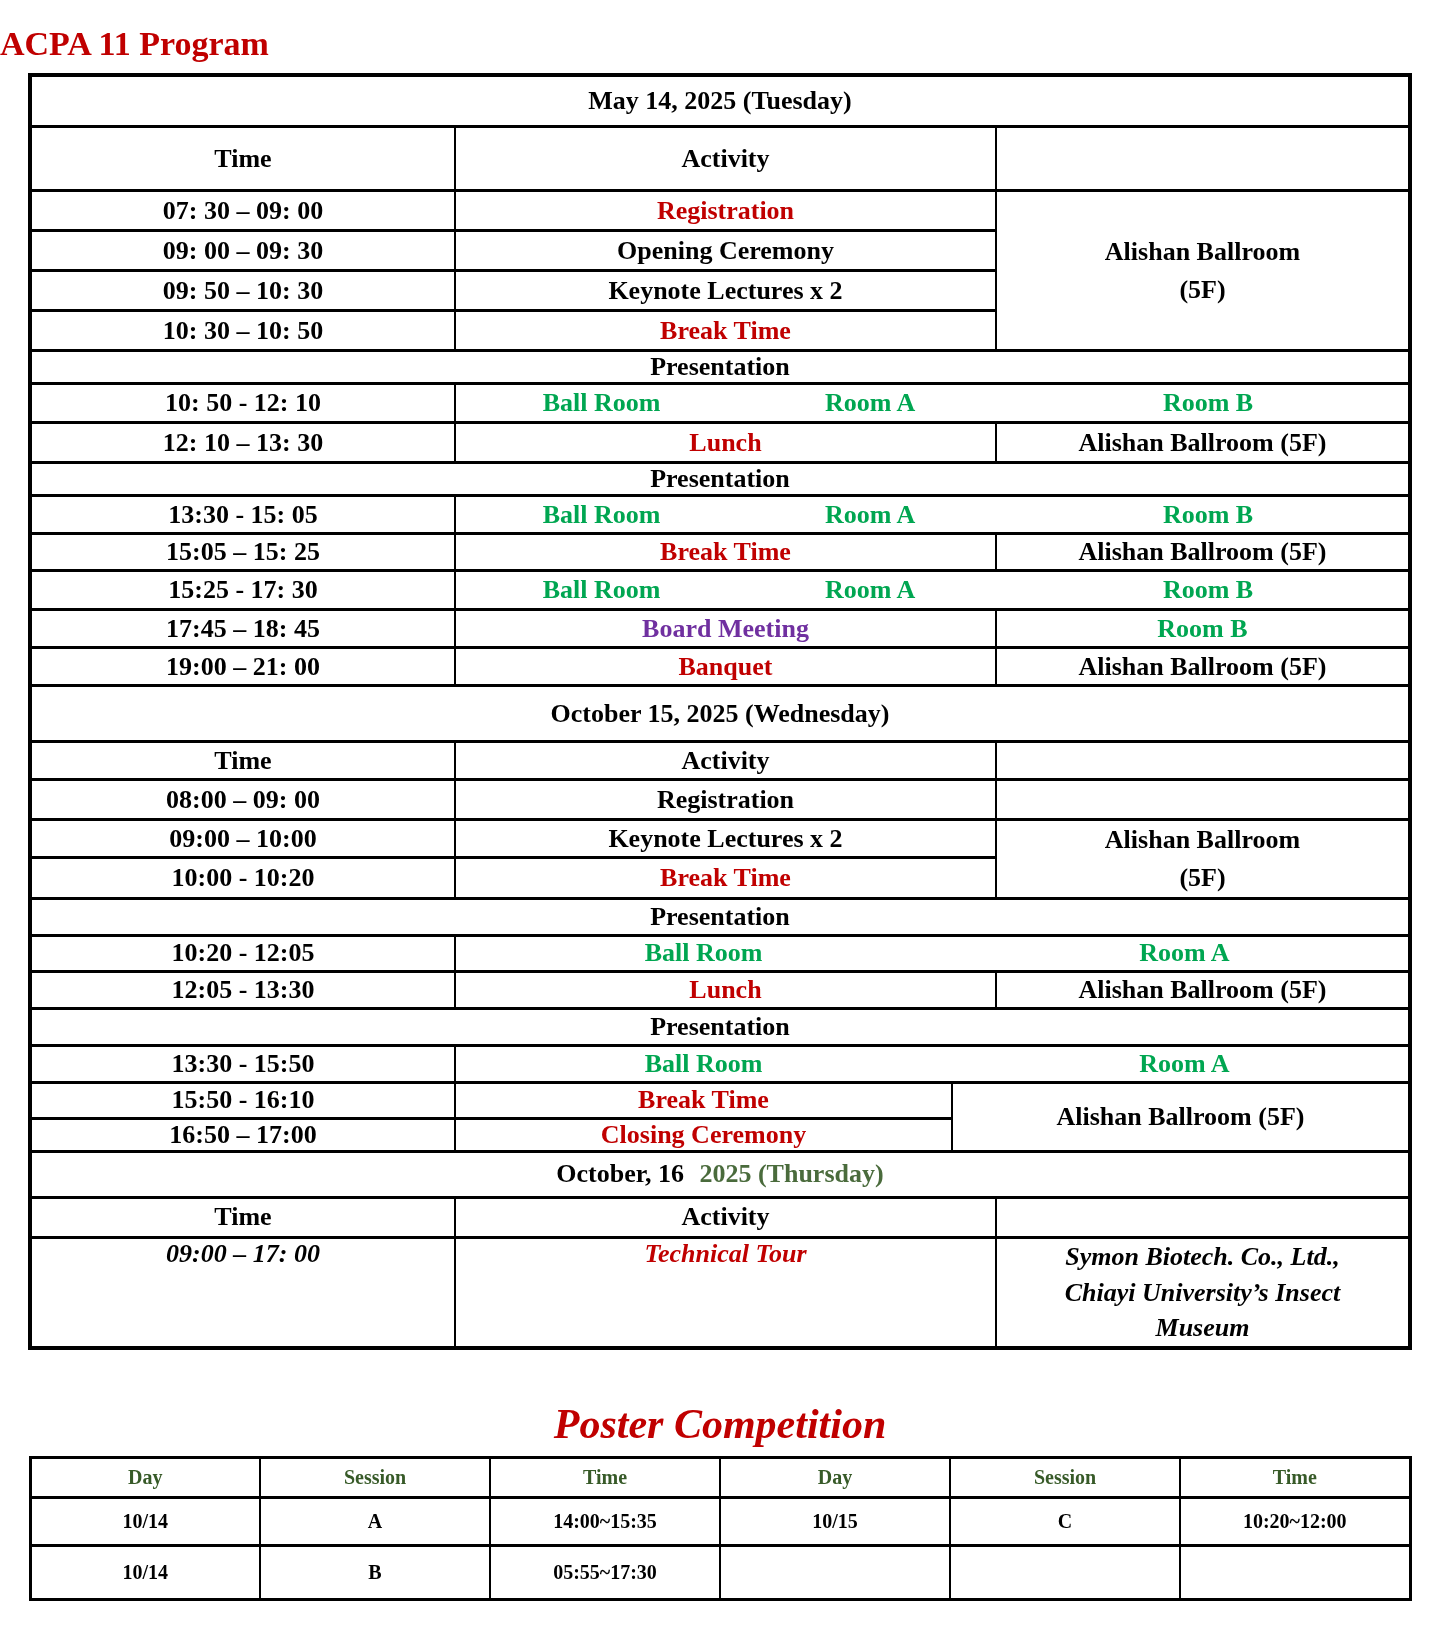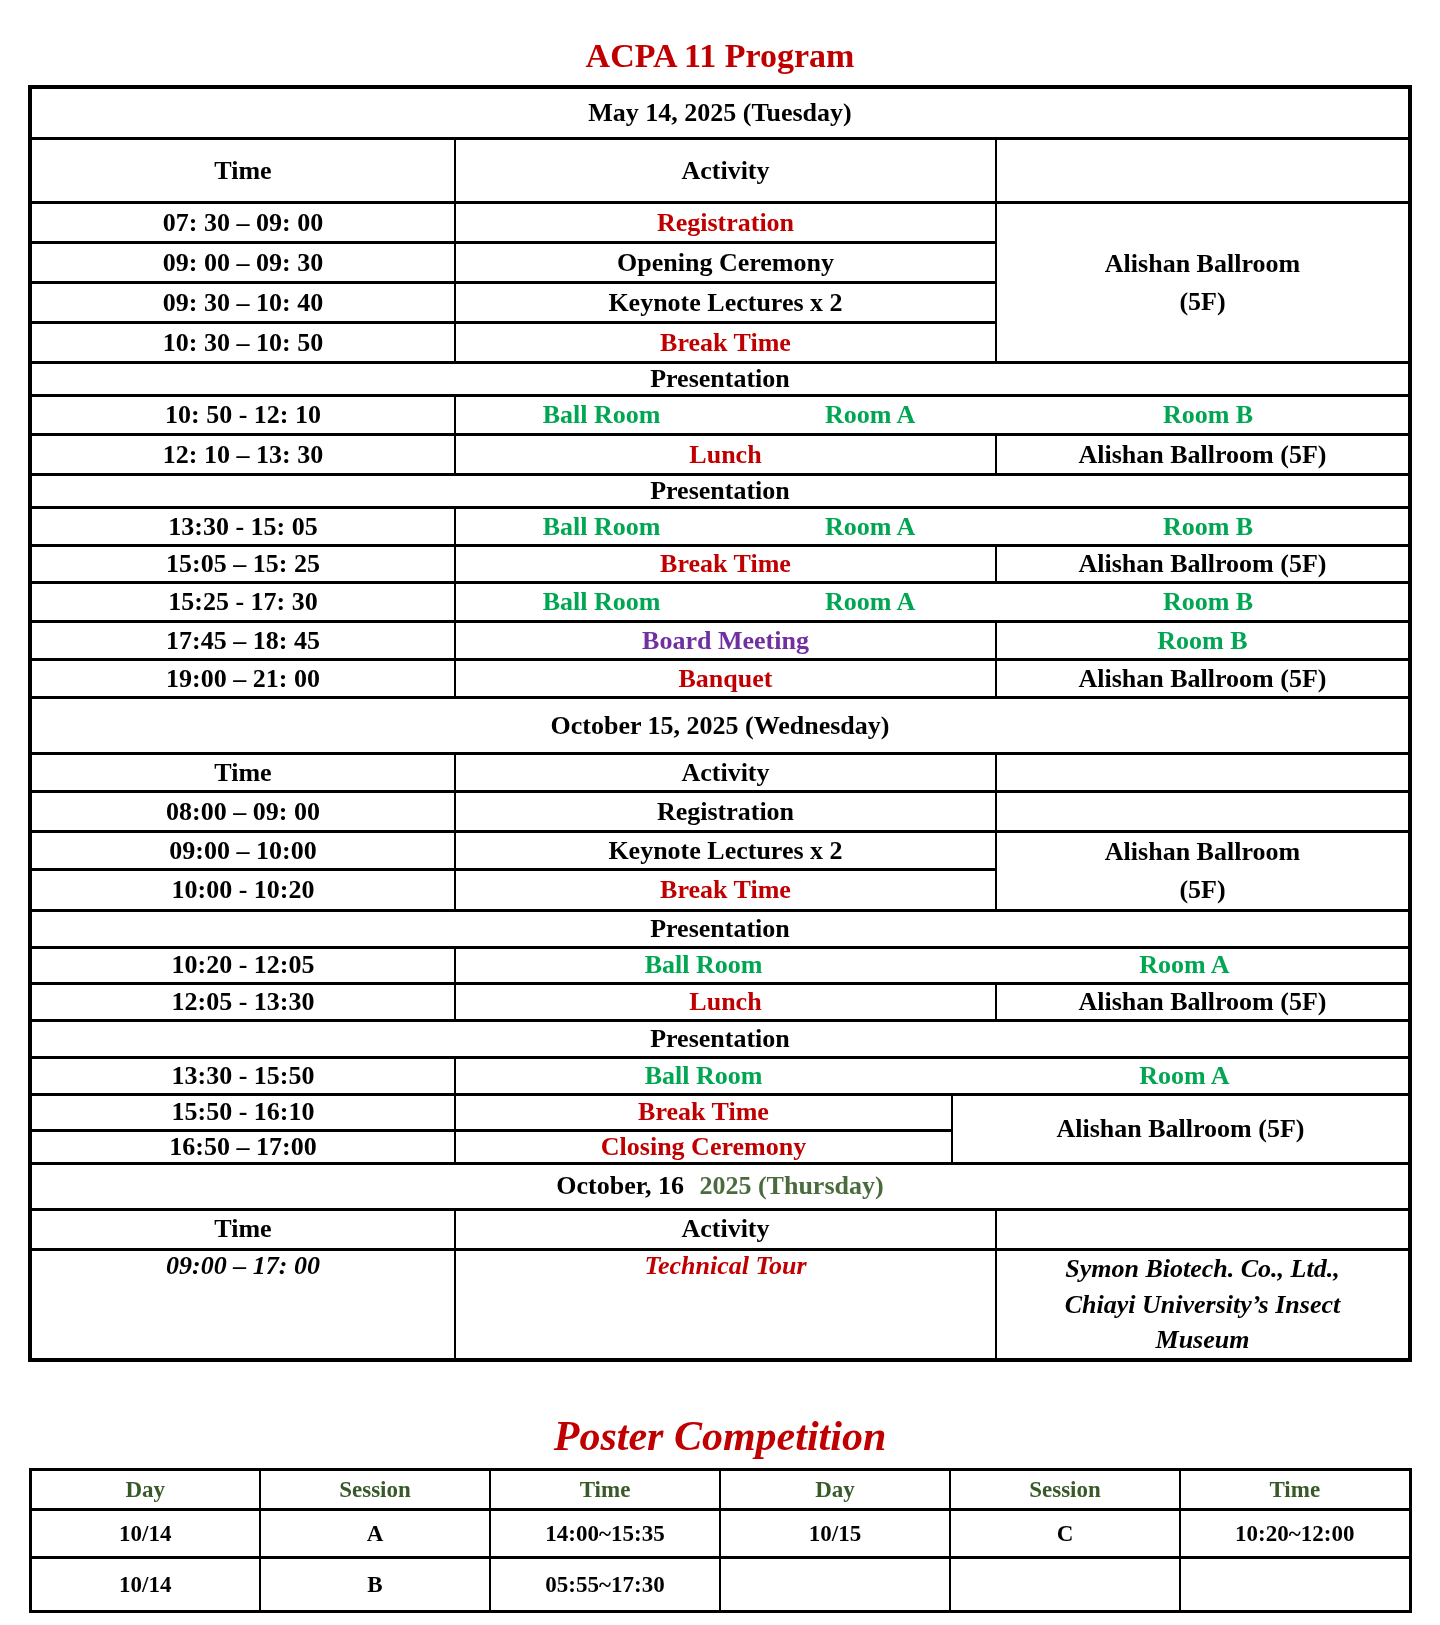--- a/index.html
+++ b/index.html
@@ -7,21 +7,21 @@
     --dgreen:#375A28; --dgreen-light:#4A6B3C; --ink:#000000;
   }
   *{box-sizing:border-box;}
   html,body{margin:0;padding:0;}
   body{
     width:1440px;height:1625px;background:#ffffff;
     font-family:"Liberation Serif","DejaVu Serif",serif;
     font-weight:bold;color:var(--ink);
   }
   .page-title{
-    margin:36px 0 8px 0;text-align:center;
+    margin:24px 0 8px 0;
     font-size:34px;line-height:1.2;color:var(--red);
   }
   table{border-collapse:collapse;table-layout:fixed;margin:0 auto;}
   table.program{width:1380px;border:4px solid var(--ink);}
   table.program td{
     border:2px solid var(--ink);
     border-top-width:3px;border-bottom-width:3px;
     text-align:center;vertical-align:middle;
     font-size:26px;font-weight:bold;padding:0;overflow:hidden;
   }
@@ -48,21 +48,21 @@
   td.venue-left .vl{display:block;line-height:1.38;white-space:nowrap;}
   .poster-title{
     margin:50px 0 8px 0;text-align:center;
     font-size:42px;color:var(--red);font-style:italic;
   }
   table.poster{width:1380px;border:3px solid var(--ink);}
   table.poster td{
     border:2px solid var(--ink);
     border-top-width:3px;border-bottom-width:3px;
     text-align:center;vertical-align:middle;
-    font-size:23px;font-weight:bold;padding:0;
+    font-size:20px;font-weight:bold;padding:0;
   }
   table.poster td.ph{color:var(--dgreen);}
 </style>
 </head>
 <body>
 
 <div class="page-title">ACPA 11 Program</div>
 
 <table class="program">
   <colgroup>
@@ -87,21 +87,21 @@
     <td rowspan="4">
       <span class="vline">Alishan Ballroom</span>
       <span class="vline">(5F)</span>
     </td>
   </tr>
   <tr style="height:40px">
     <td>09: 00 – 09: 30</td>
     <td colspan="2">Opening Ceremony</td>
   </tr>
   <tr style="height:40px">
-    <td>09: 30 – 10: 40</td>
+    <td>09: 50 – 10: 30</td>
     <td colspan="2">Keynote Lectures x 2</td>
   </tr>
   <tr style="height:40px">
     <td>10: 30 – 10: 50</td>
     <td colspan="2" class="red">Break Time</td>
   </tr>
   <tr style="height:31px">
     <td colspan="4">Presentation</td>
   </tr>
   <tr style="height:39px">

